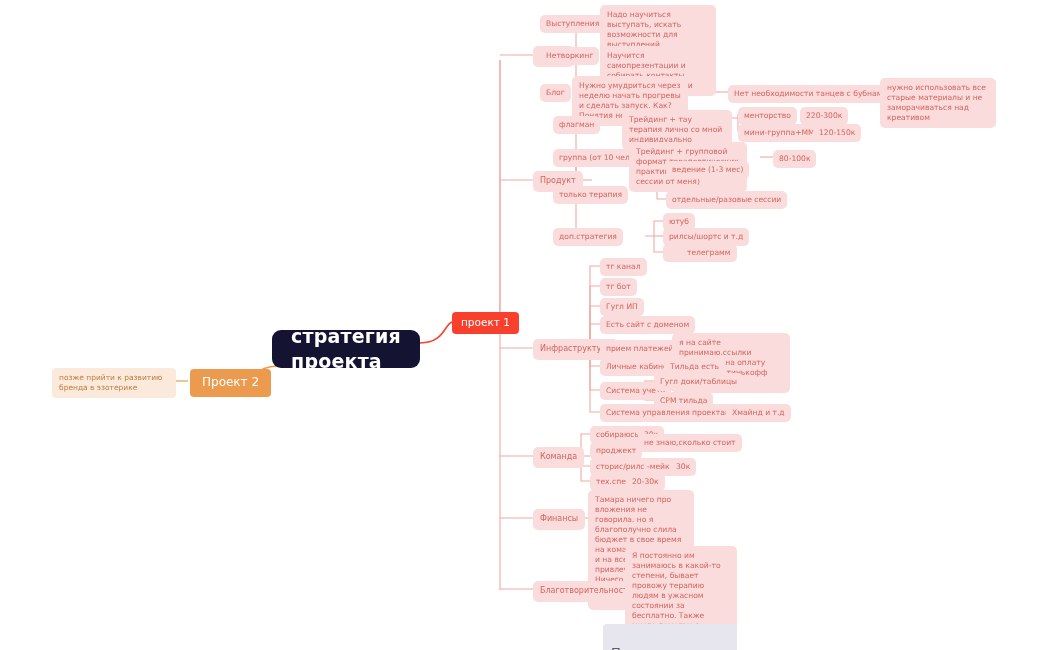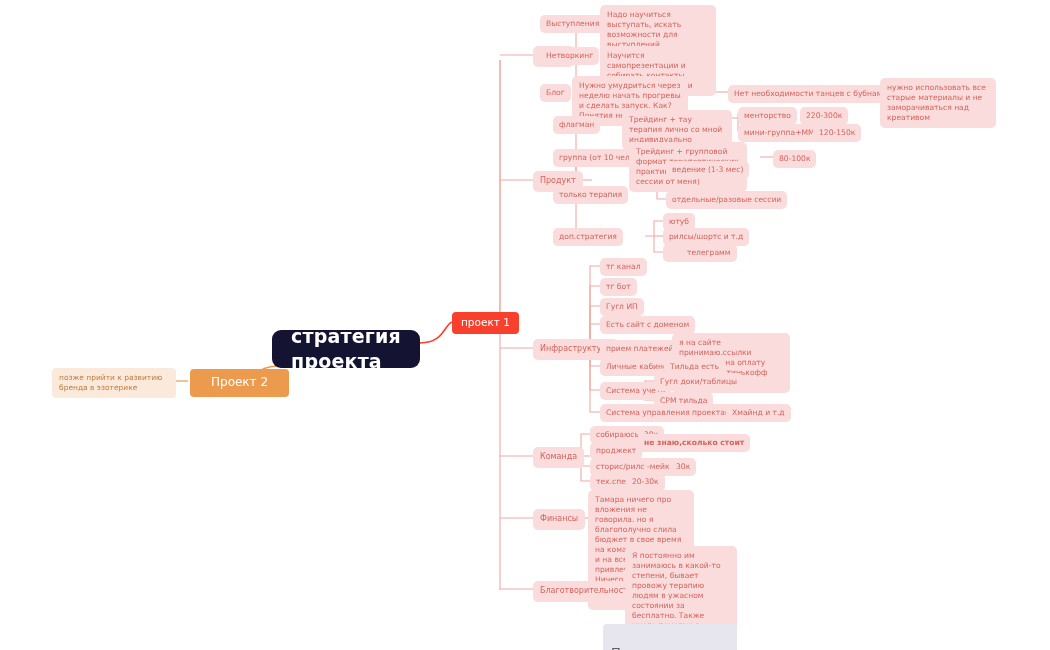--- a/index.html
+++ b/index.html
@@ -41,21 +41,21 @@
     font-size:10.5px;
     padding:4px 9px;
     border-radius:4px;
     display:flex;align-items:center;
   }
   
   .proj2{
     background:#eb9a4e;
     color:#ffffff;
     font-size:12px;
-    padding:6px 21px;
+    padding:6px 12px;
     border-radius:4px;
     display:flex;align-items:center;
   }
   .note-orange{
     background:#fbeadb;
     color:#c07a3a;
     font-size:7.5px;
     padding:5px 7px;
     border-radius:4px;
   }
@@ -217,21 +217,21 @@
 
   <div class="node pk" style="left:600px;top:404px;">Система управления проектами</div>
   <div class="node pk" style="left:726px;top:404px;">Хмайнд и т.д</div>
 
   <div class="node pk lvl1" style="left:533px;top:447px;">Команда</div>
 
   <div class="node pk" style="left:590px;top:426px;">собираюсь</div>
   <div class="node pk" style="left:638px;top:426px;">30к</div>
 
   <div class="node pk" style="left:590px;top:442px;">проджект</div>
-  <div class="node pk" style="left:638px;top:434px;font-weight:bold;">не знаю,сколько стоит</div>
+  <div class="node pk" style="left:638px;top:434px;">не знаю,сколько стоит</div>
 
   <div class="node pk" style="left:590px;top:458px;">сторис/рилс -мейкер</div>
   <div class="node pk" style="left:670px;top:458px;">30к</div>
 
   <div class="node pk" style="left:590px;top:473px;">тех.спец</div>
   <div class="node pk" style="left:626px;top:473px;">20-30к</div>
 
   <div class="node pk lvl1" style="left:533px;top:509px;">Финансы</div>
   <div class="node pk big" style="left:588px;top:490px;width:106px;">Тамара ничего про вложения не говорила. но я благополучно слила бюджет в свое время на команды, рекламу и на все каналы привлечения трафика. Ничего не сработало, не знаю, как будет сейчас</div>
 

